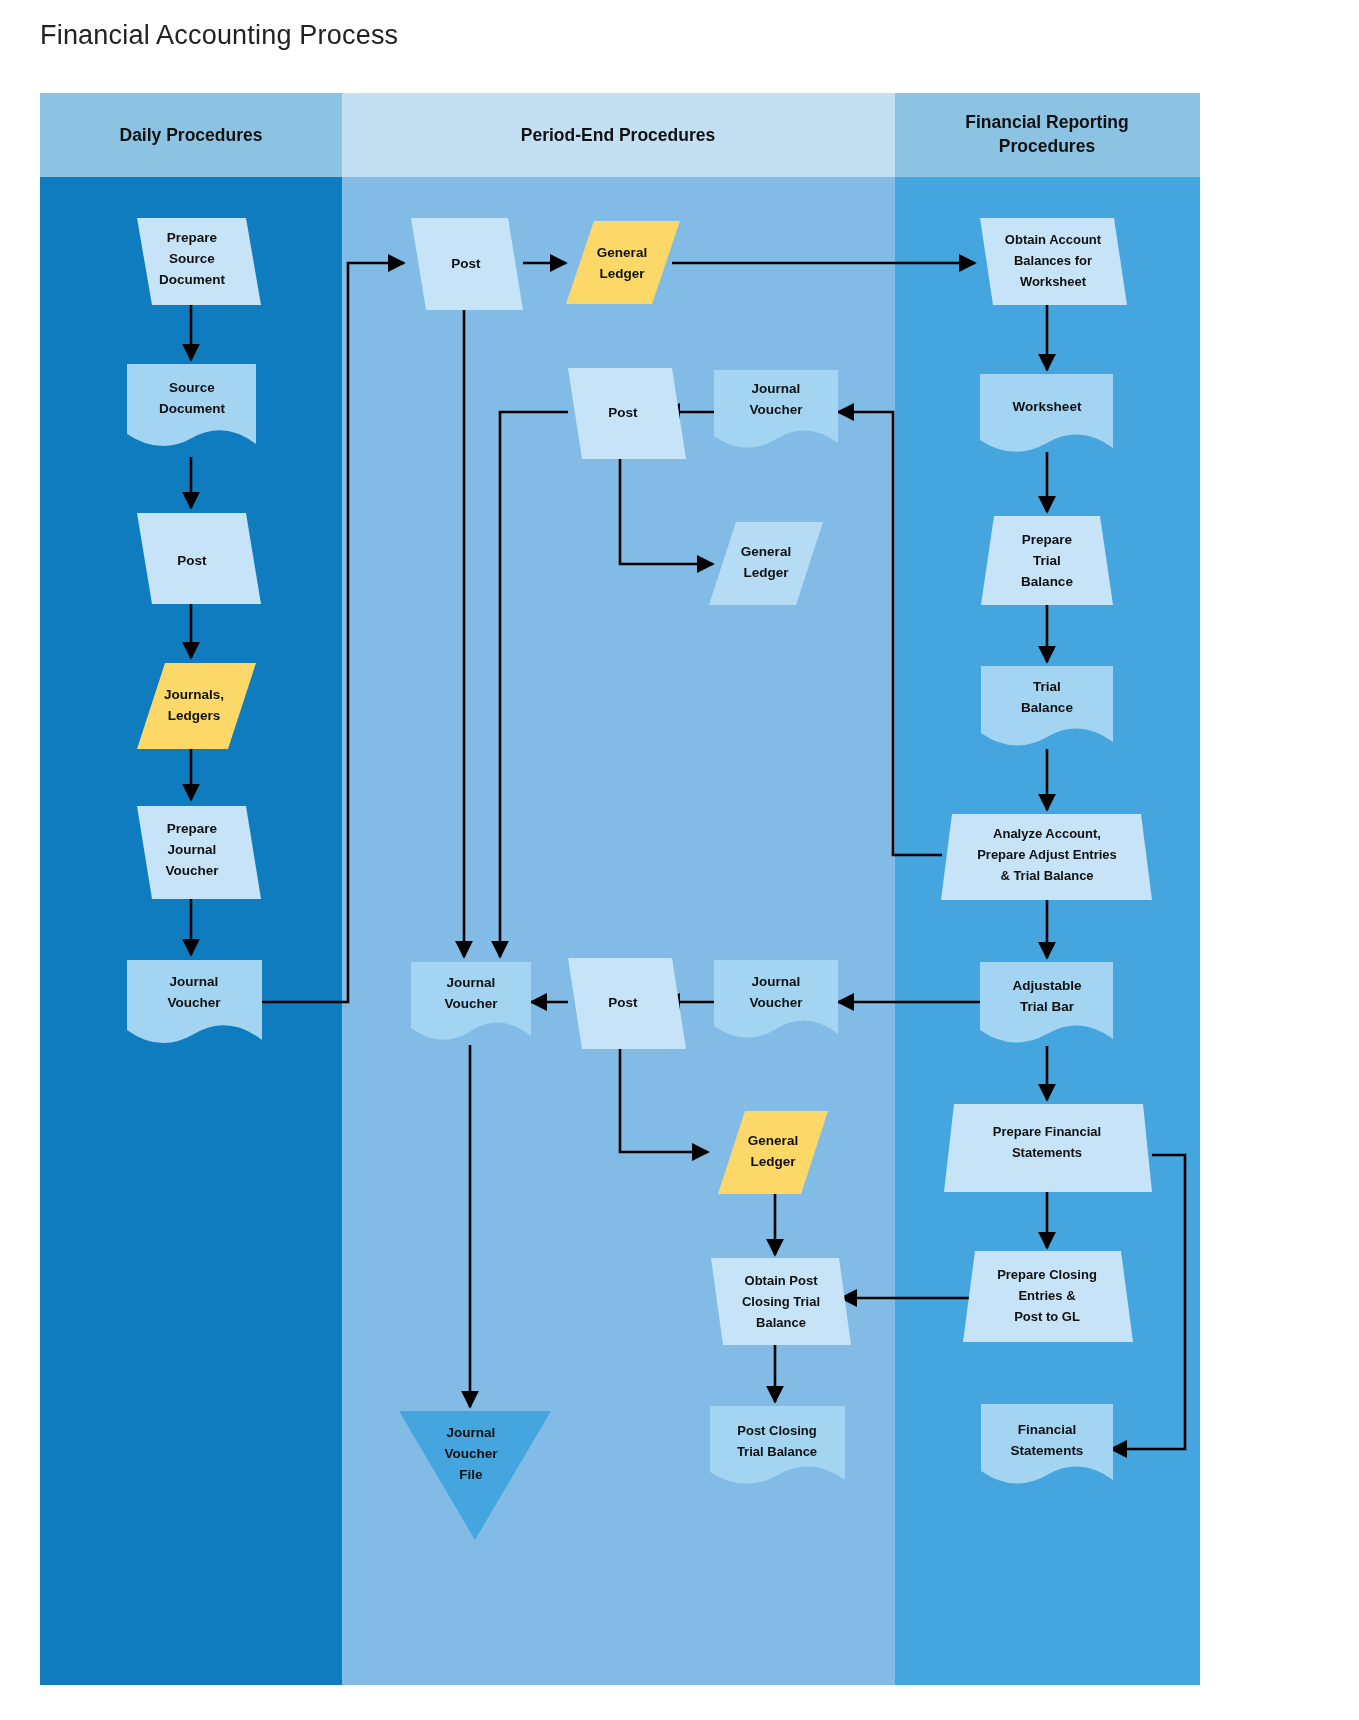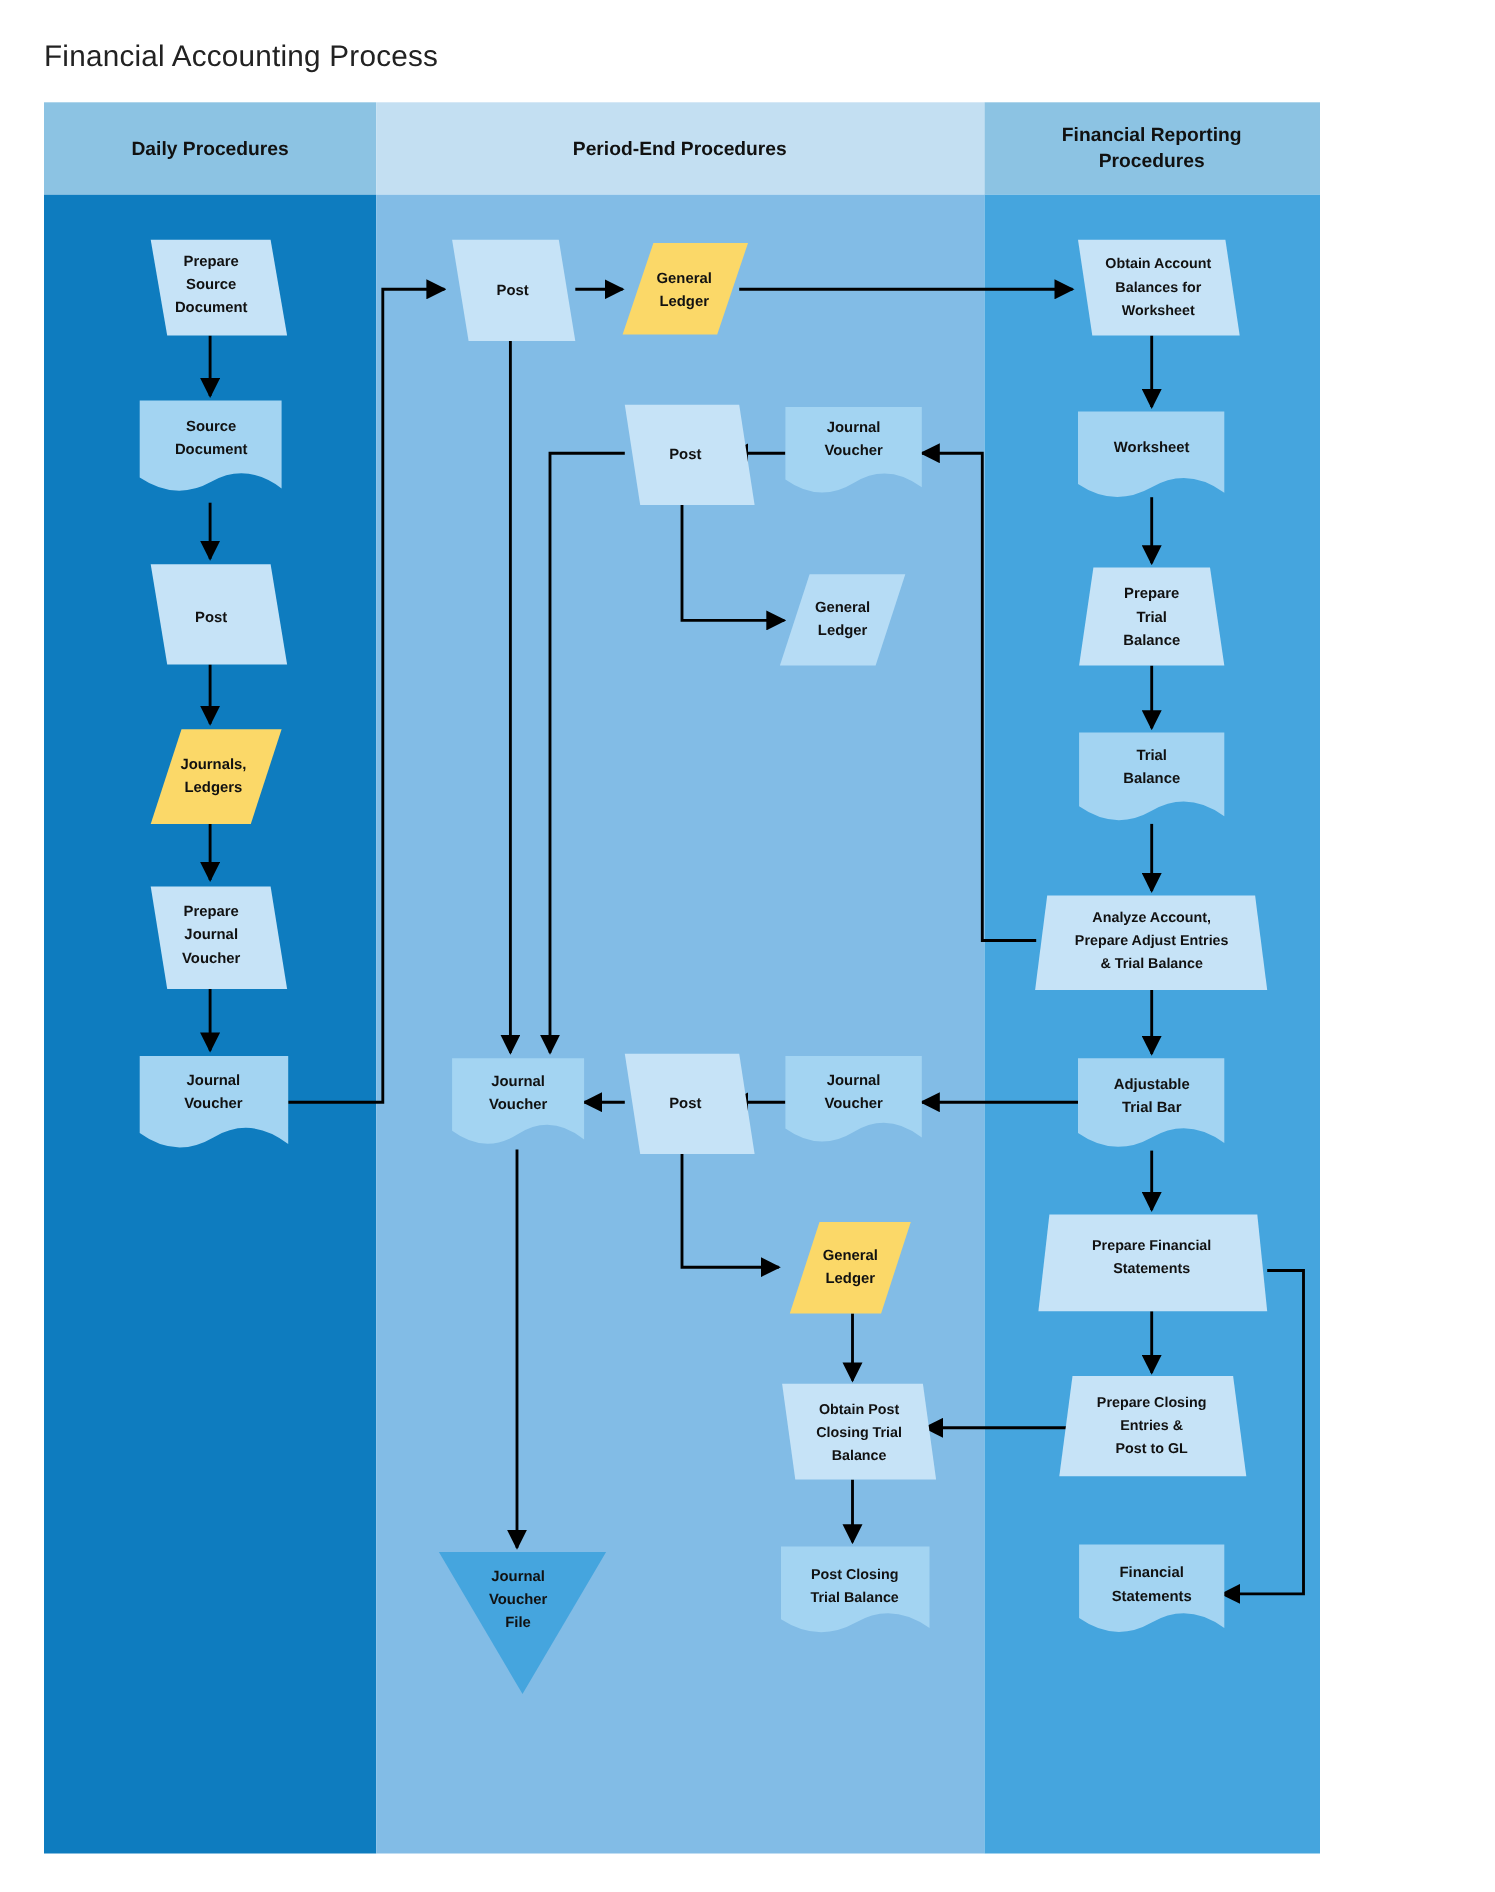--- a/index.html
+++ b/index.html
@@ -1,19 +1,19 @@
 <!DOCTYPE html>
 <html><head>
 <meta charset="utf-8">
 <style>
   html,body{margin:0;padding:0;background:#ffffff;}
   body{width:1359px;height:1720px;font-family:"Liberation Sans",sans-serif;}
   #stage{position:relative;width:1359px;height:1720px;overflow:hidden;background:#fff;}
   #page-title{
-    position:absolute;left:40px;top:36px;font-size:27px;color:#222;
+    position:absolute;left:40px;top:20px;font-size:27px;color:#222;
     font-family:"Liberation Sans",sans-serif;font-weight:400;letter-spacing:.2px;
   }
   svg#diagram{position:absolute;left:0;top:0;}
   .lane-title{font-weight:bold;font-size:17.5px;fill:#111;}
   .node-label{font-weight:bold;font-size:13.5px;fill:#111;}
   .node-label.small{font-size:13px;}
 </style>
 </head>
 <body>
 

